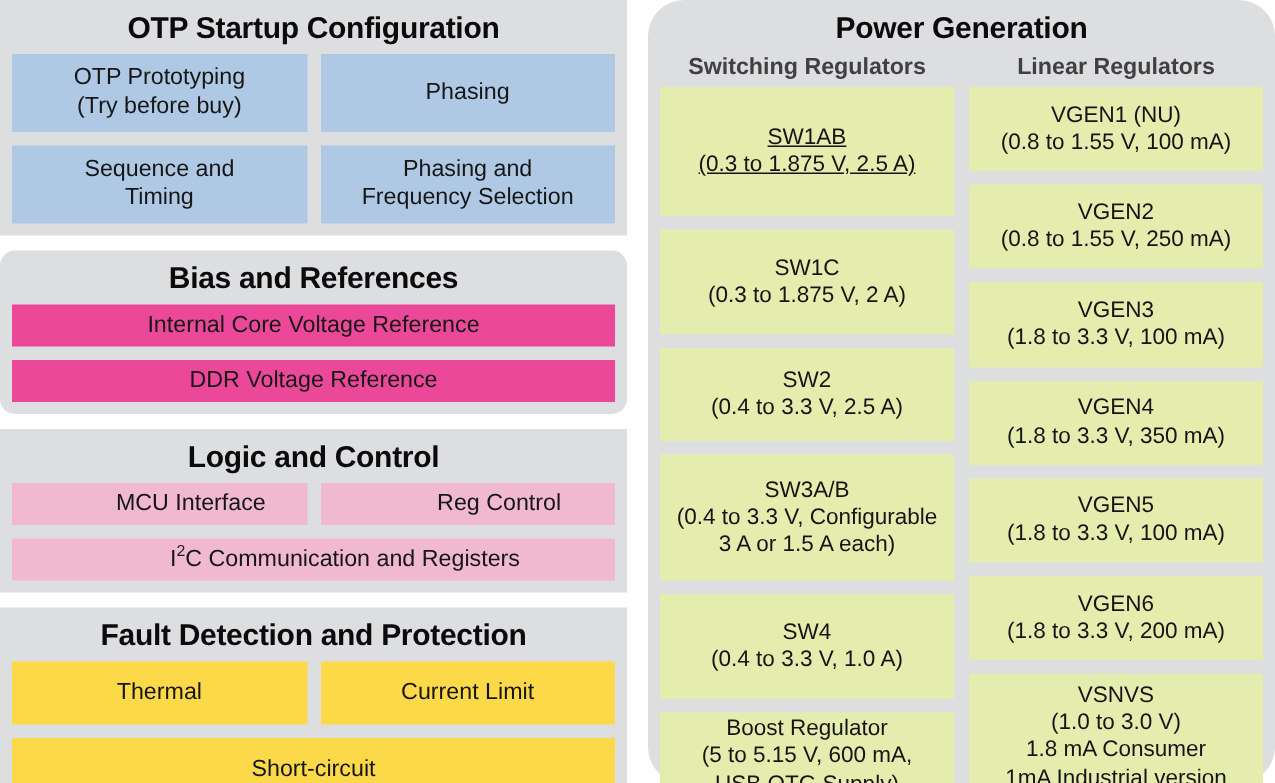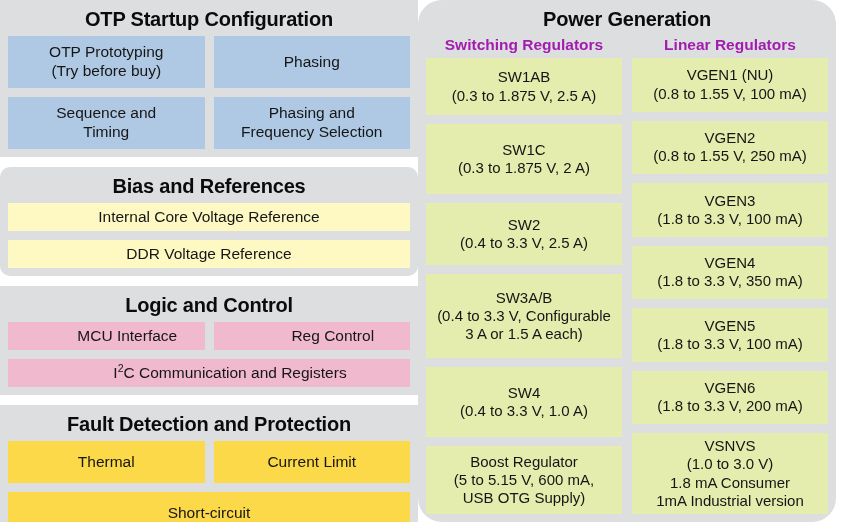--- a/index.html
+++ b/index.html
@@ -3,21 +3,21 @@
 <meta charset="utf-8">
 <style>
   html,body{margin:0;padding:0;}
   body{
     width:850px;height:522px;
     background:#ffffff;
     font-family:"Liberation Sans", sans-serif;
     color:#111111;
     overflow:hidden;
   }
-  .canvas{position:relative;width:850px;height:522px;display:flex;}
+  .canvas{position:relative;width:850px;height:522px;display:flex;gap:14px;}
 
   
   .panel{
     background:#dddee0;
     box-sizing:border-box;
     padding:4px 8px 8px 8px;
   }
   .panel-title{
     text-align:center;
     font-weight:bold;
@@ -43,21 +43,21 @@
     display:flex;
     align-items:center;
     justify-content:center;
     text-align:center;
     font-size:15.5px;
     line-height:1.2;
     color:#161616;
     padding:4px 6px;
   }
   .blue{background:#afc9e4;}
-  .green{background:#fef9c3;}
+  .green{background:#ec4899;}
   .pink{background:#f0b9ce;padding-left:48px;}
   .yellow{background:#fcd949;}
 
   
   .otp .block{height:52px;}
   .bias .block{height:28px;margin-bottom:9px;}
   .bias .block:last-child{margin-bottom:0;}
   .logic .block{height:28px;}
   .logic .full{margin-top:9px;}
   .fault .block{height:42px;}
@@ -69,42 +69,42 @@
     display:flex;
     flex-direction:column;
     border-radius:24px;
   }
   .subheads{display:flex;gap:10px;padding:0 0 4px 0;}
   .subhead{
     flex:1 1 0;
     text-align:center;
     font-weight:bold;
     font-size:15.5px;
-    color:#a21caf;
+    color:#404040;
   }
   .cols{display:flex;gap:10px;flex:1 1 auto;}
   .col{flex:1 1 0;display:flex;flex-direction:column;gap:9px;}
   .reg{
     background:#e4edae;
     box-sizing:border-box;
     display:flex;
     flex-direction:column;
     align-items:center;
     justify-content:center;
     text-align:center;
     font-size:15px;
     line-height:1.22;
     color:#151515;
     padding:2px 4px;
   }
   .reg .nm{white-space:nowrap;}
   .reg .ds{white-space:nowrap;}
 
   
-  .sw .reg:nth-child(1){height:57px;}
+  .sw .reg:nth-child(1){height:86px;text-decoration:underline;}
   .sw .reg:nth-child(2){height:70px;align-items:center;}
   .sw .reg:nth-child(3){height:62px;}
   .sw .reg:nth-child(4){height:84px;}
   .sw .reg:nth-child(5){height:70px;}
   .sw .reg:nth-child(6){flex:1 1 auto;}
 
   
   .lin .reg{flex:1 1 0;}
 
   sup{font-size:0.68em;vertical-align:super;line-height:0;}

